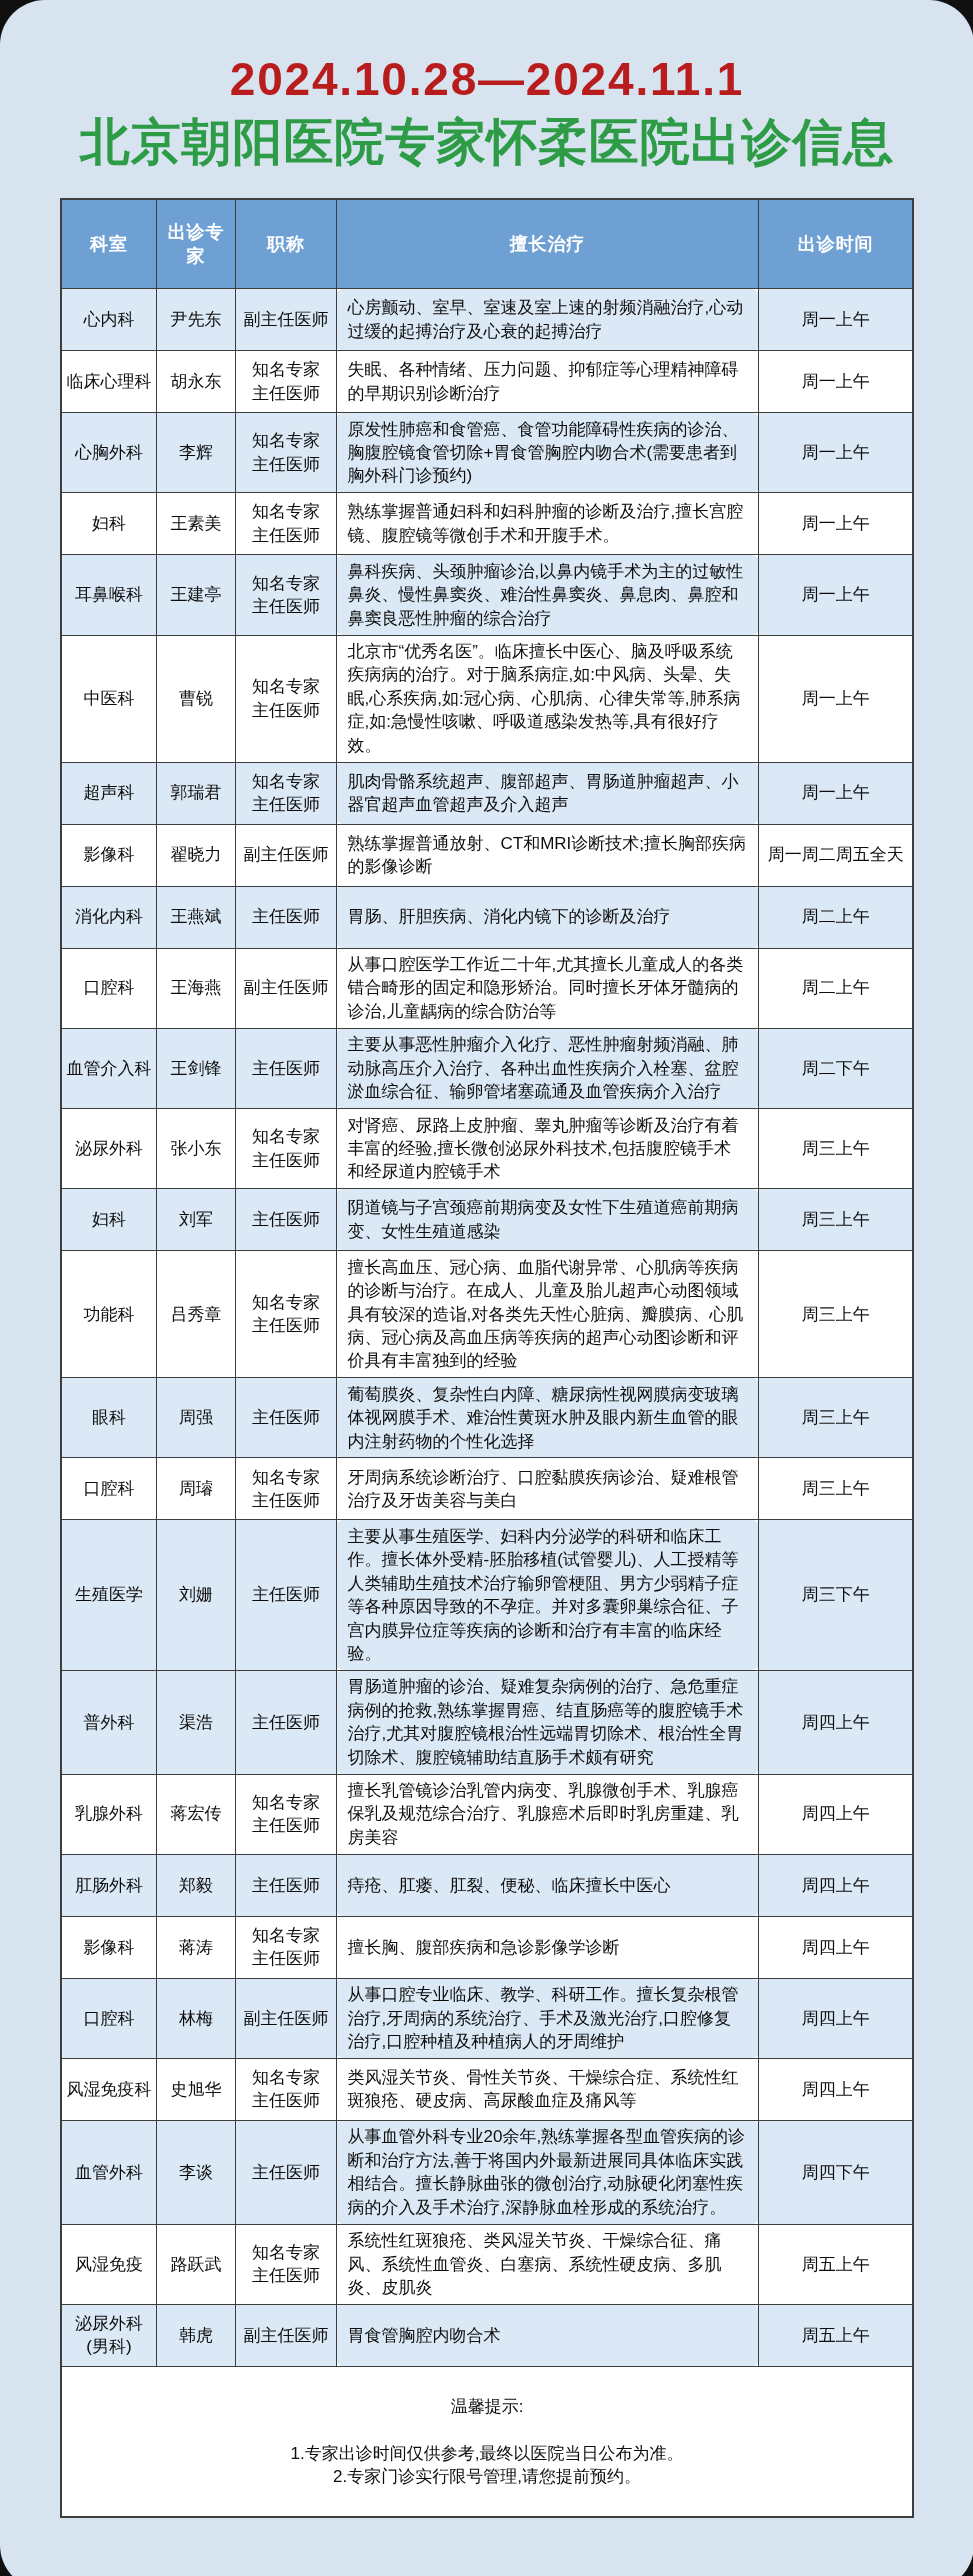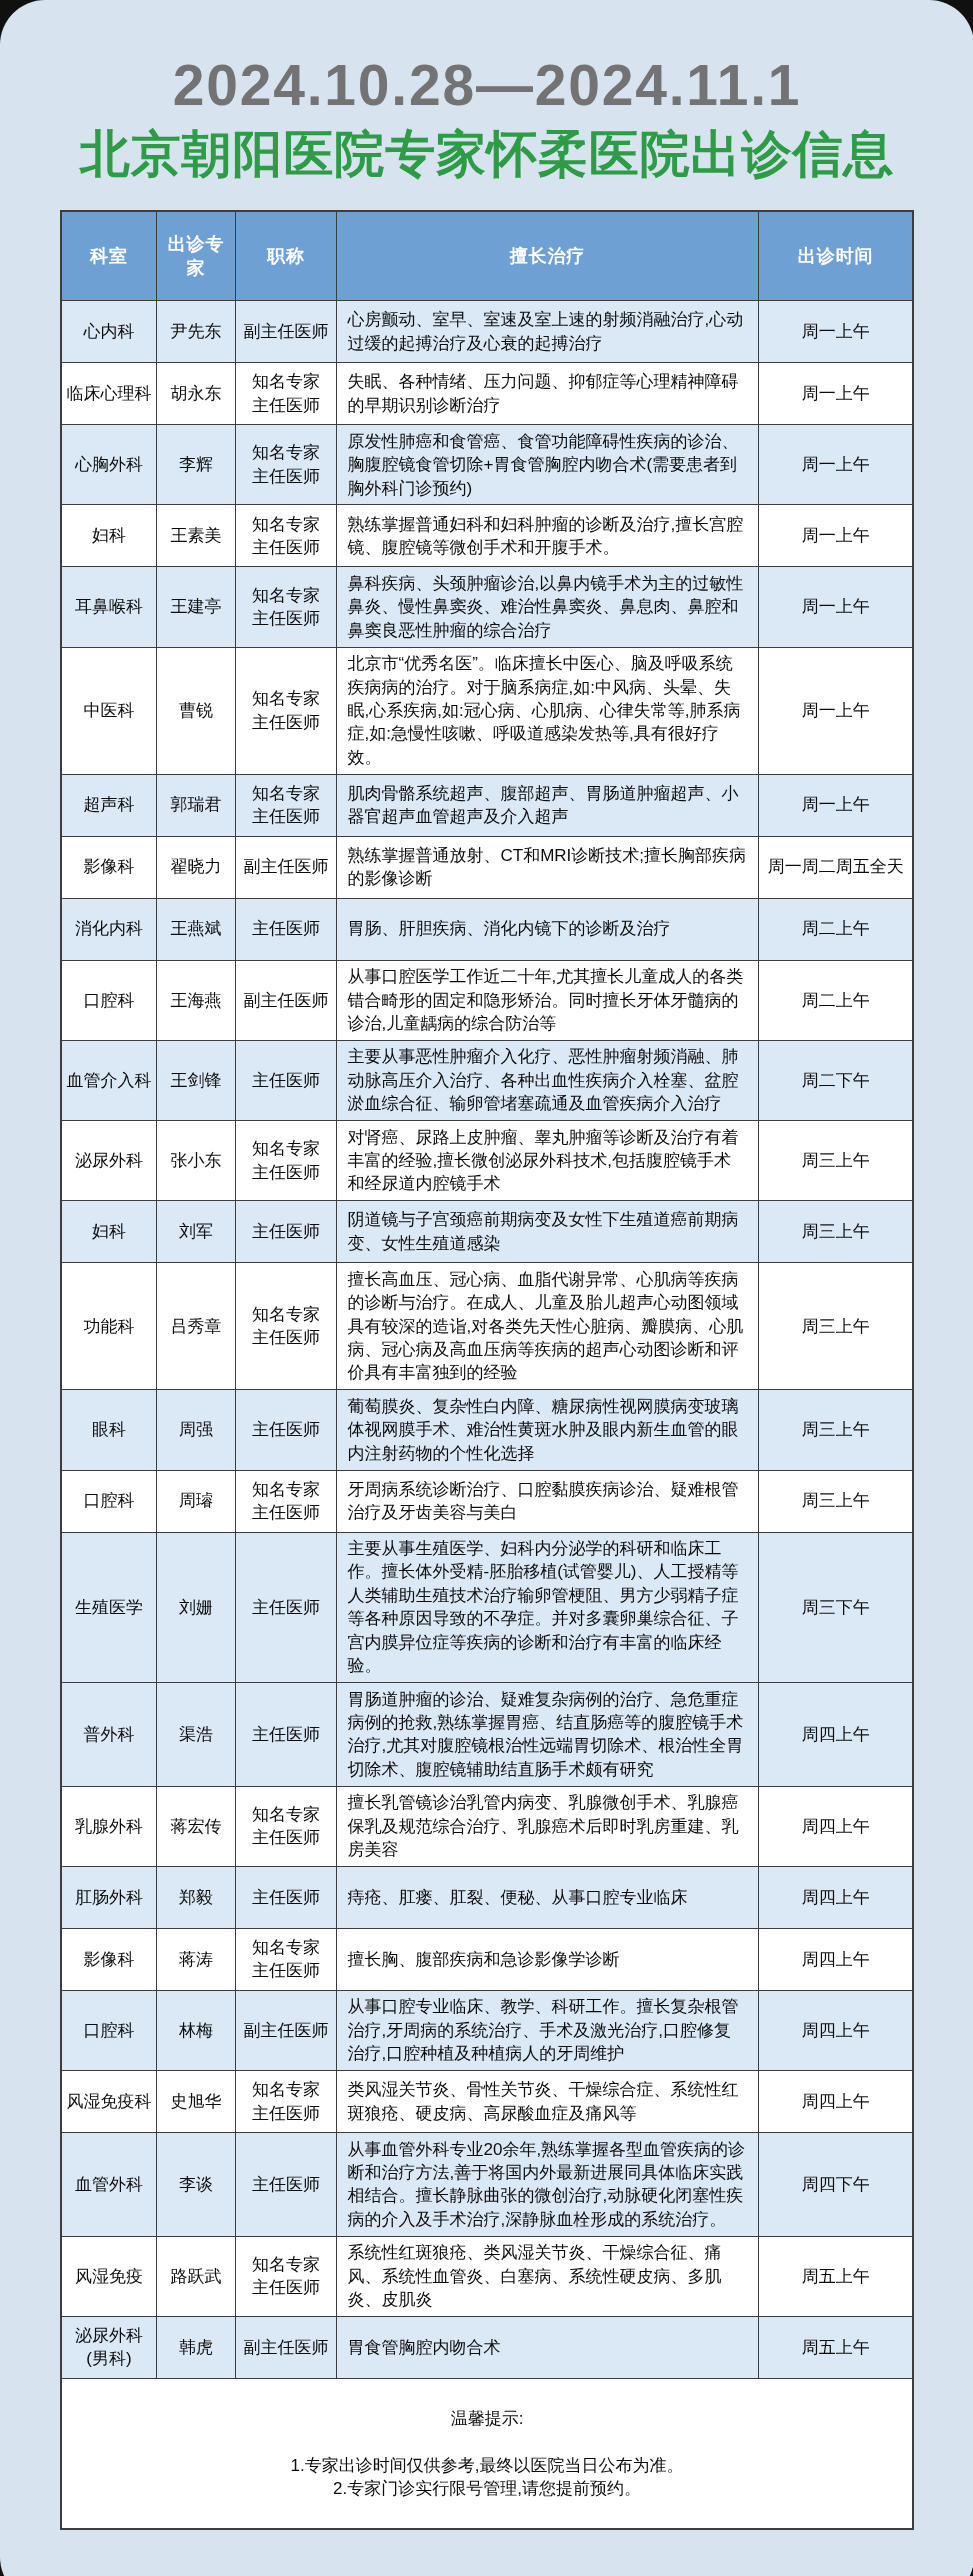--- a/index.html
+++ b/index.html
@@ -12,22 +12,22 @@
     min-height:2576px;
     margin:0 auto;
     background:#d7e4f0;
     border-radius:45px;
     box-sizing:border-box;
     padding:54px 60px 72px 60px;
   }
   .title-date{
     margin:0;
     text-align:center;
-    color:#737373;
-    font-size:57px;
+    color:#b91c1c;
+    font-size:46px;
     font-weight:800;
     letter-spacing:1.8px;
     line-height:1.1;
   }
   .title-main{
     margin:9px 0 27px 0;
     text-align:center;
     color:#2e9b47;
     font-size:50px;
     font-weight:700;
@@ -57,20 +57,21 @@
     color:#0d0d0d;
     text-align:center;
     vertical-align:middle;
     padding:4.5px 3.6px;
     height:52px;
     white-space:pre-line;
   }
   table.schedule td.spec{
     text-align:left;
     padding:4.5px 10.8px;
+    border-radius:7px;
   }
   tr.alt td{background:#dbe8f5;}
   tr.plain td{background:#ffffff;}
   td.notes-cell{
     background:#ffffff;
     text-align:left;
     padding:25px 12.6px;
     font-size:19px;
     line-height:33px;
     white-space:normal;
@@ -244,21 +245,21 @@
           <td>蒋宏传</td>
           <td>知名专家
 主任医师</td>
           <td class="spec">擅长乳管镜诊治乳管内病变、乳腺微创手术、乳腺癌保乳及规范综合治疗、乳腺癌术后即时乳房重建、乳房美容</td>
           <td>周四上午</td>
         </tr>
         <tr class="alt">
           <td>肛肠外科</td>
           <td>郑毅</td>
           <td>主任医师</td>
-          <td class="spec">痔疮、肛瘘、肛裂、便秘、从事口腔专业临床</td>
+          <td class="spec">痔疮、肛瘘、肛裂、便秘、临床擅长中医心</td>
           <td>周四上午</td>
         </tr>
         <tr class="plain">
           <td>影像科</td>
           <td>蒋涛</td>
           <td>知名专家
 主任医师</td>
           <td class="spec">擅长胸、腹部疾病和急诊影像学诊断</td>
           <td>周四上午</td>
         </tr>

